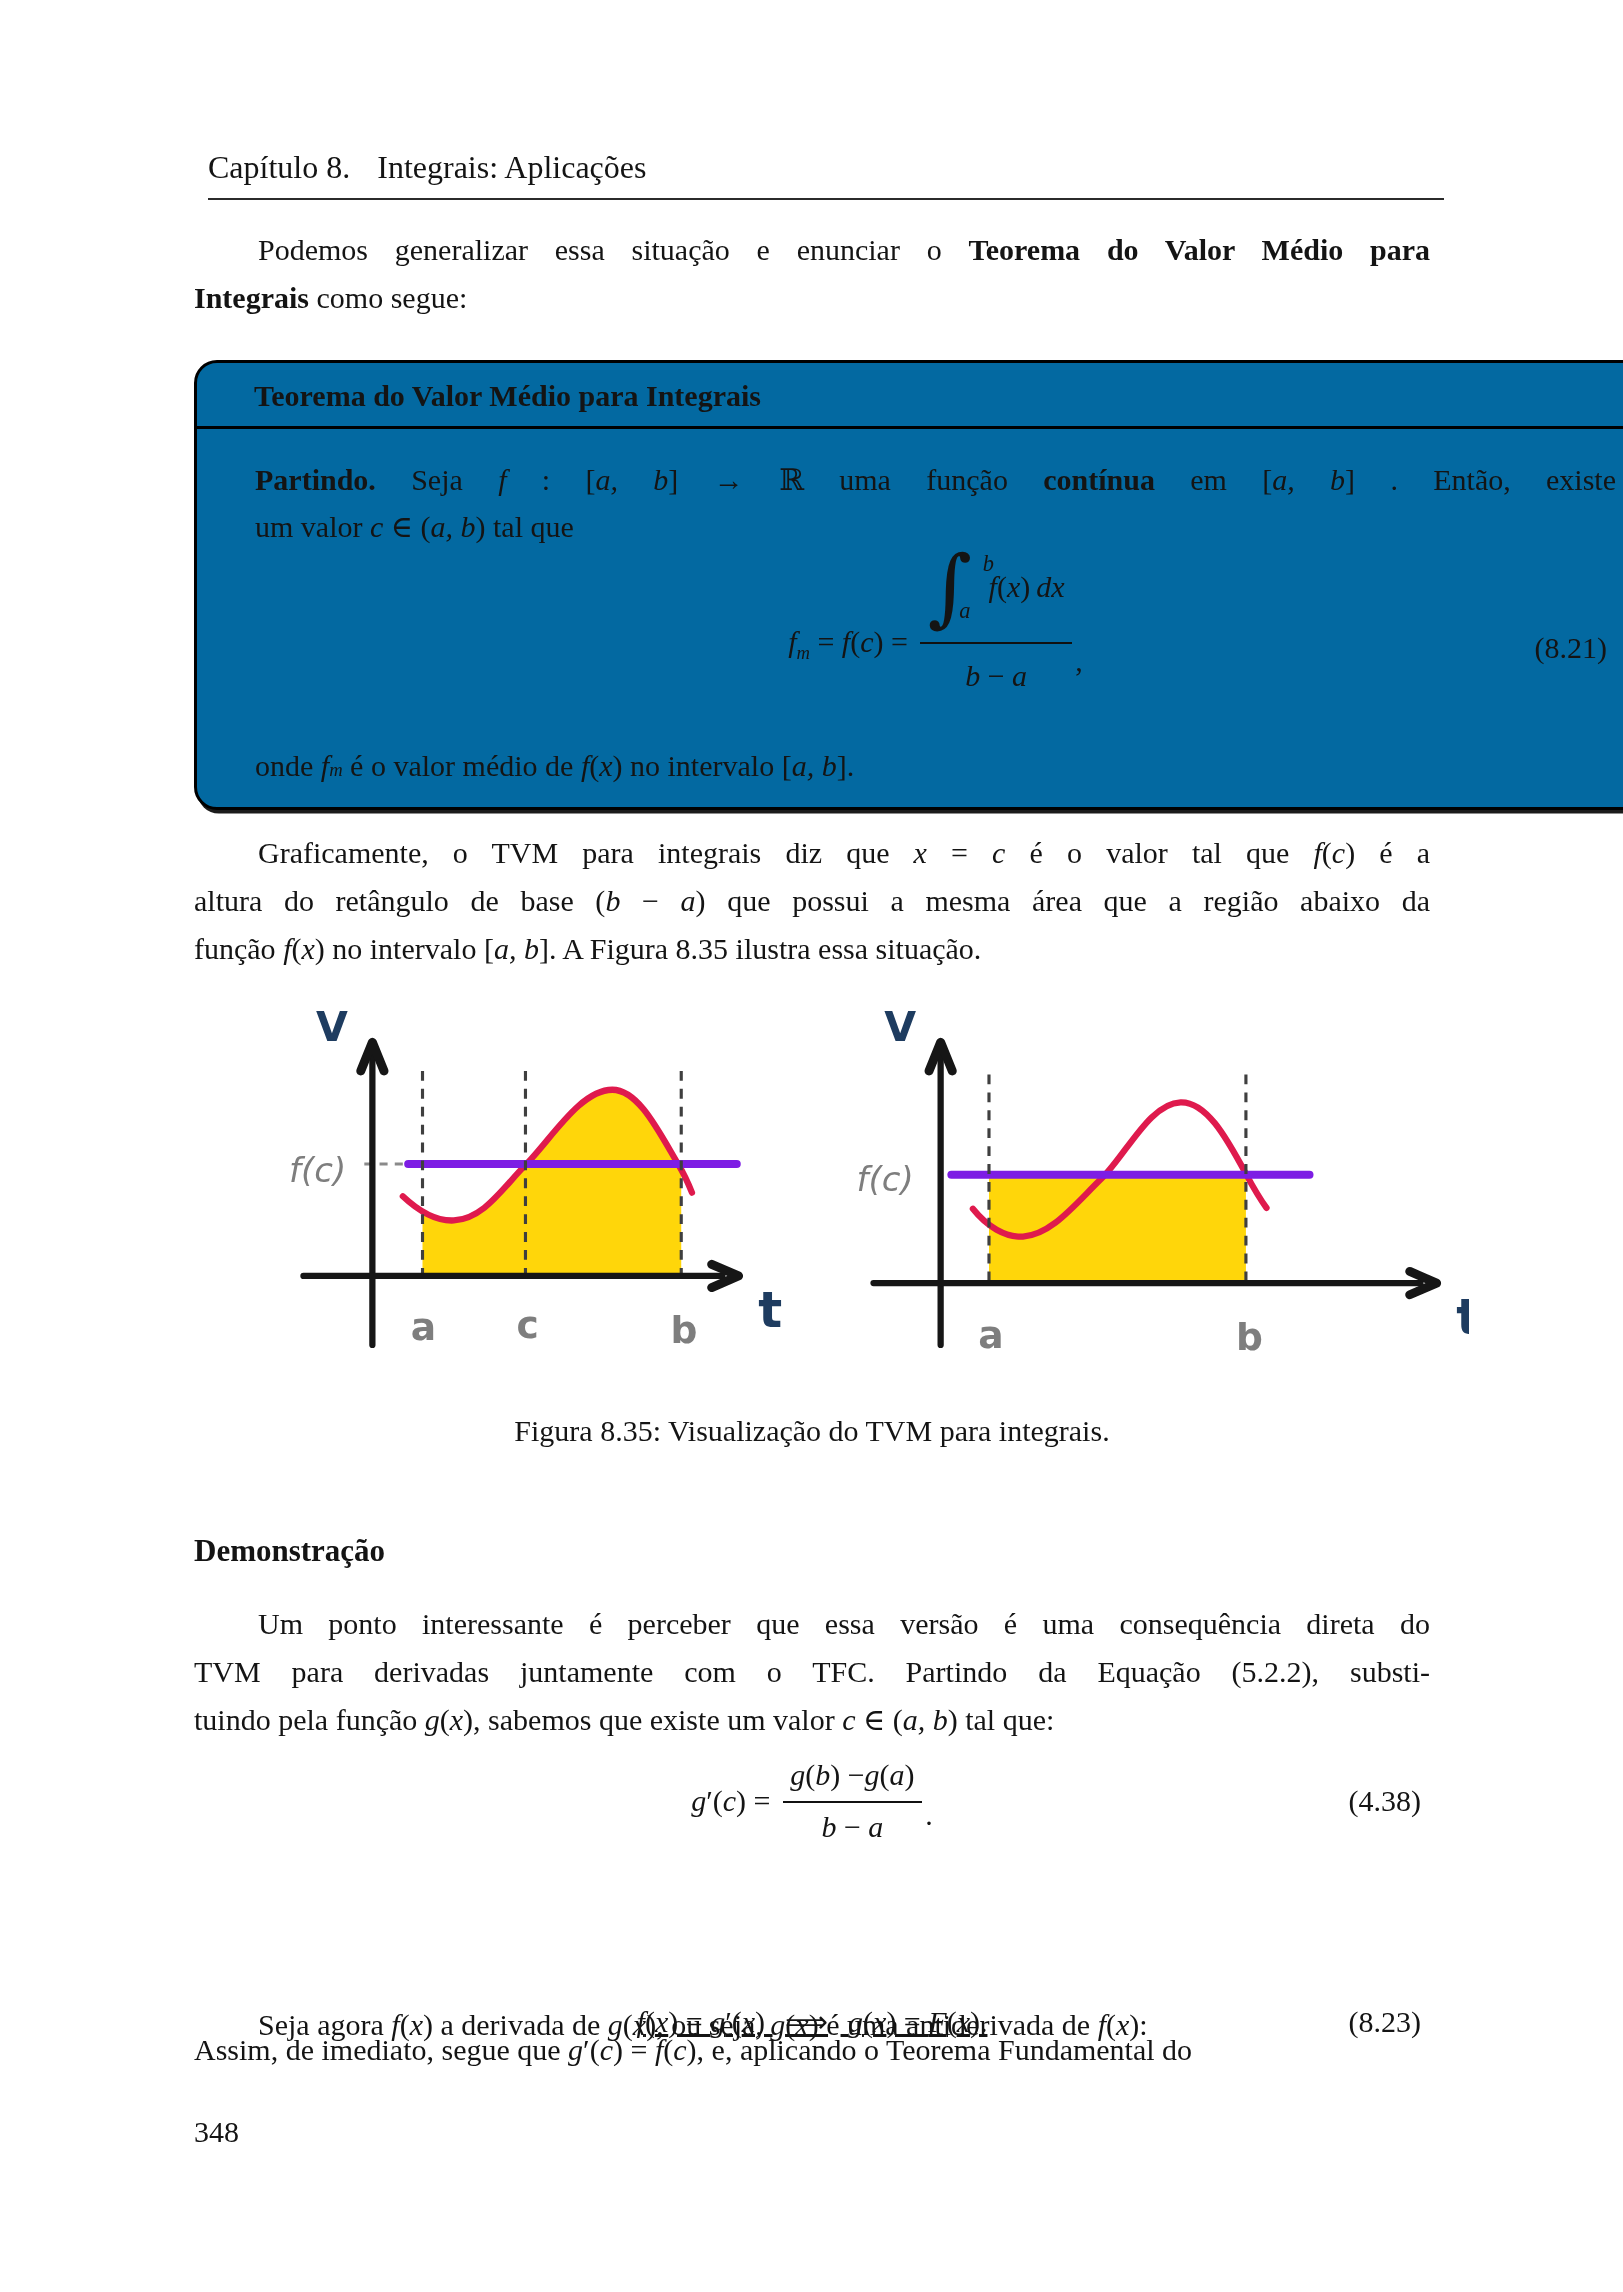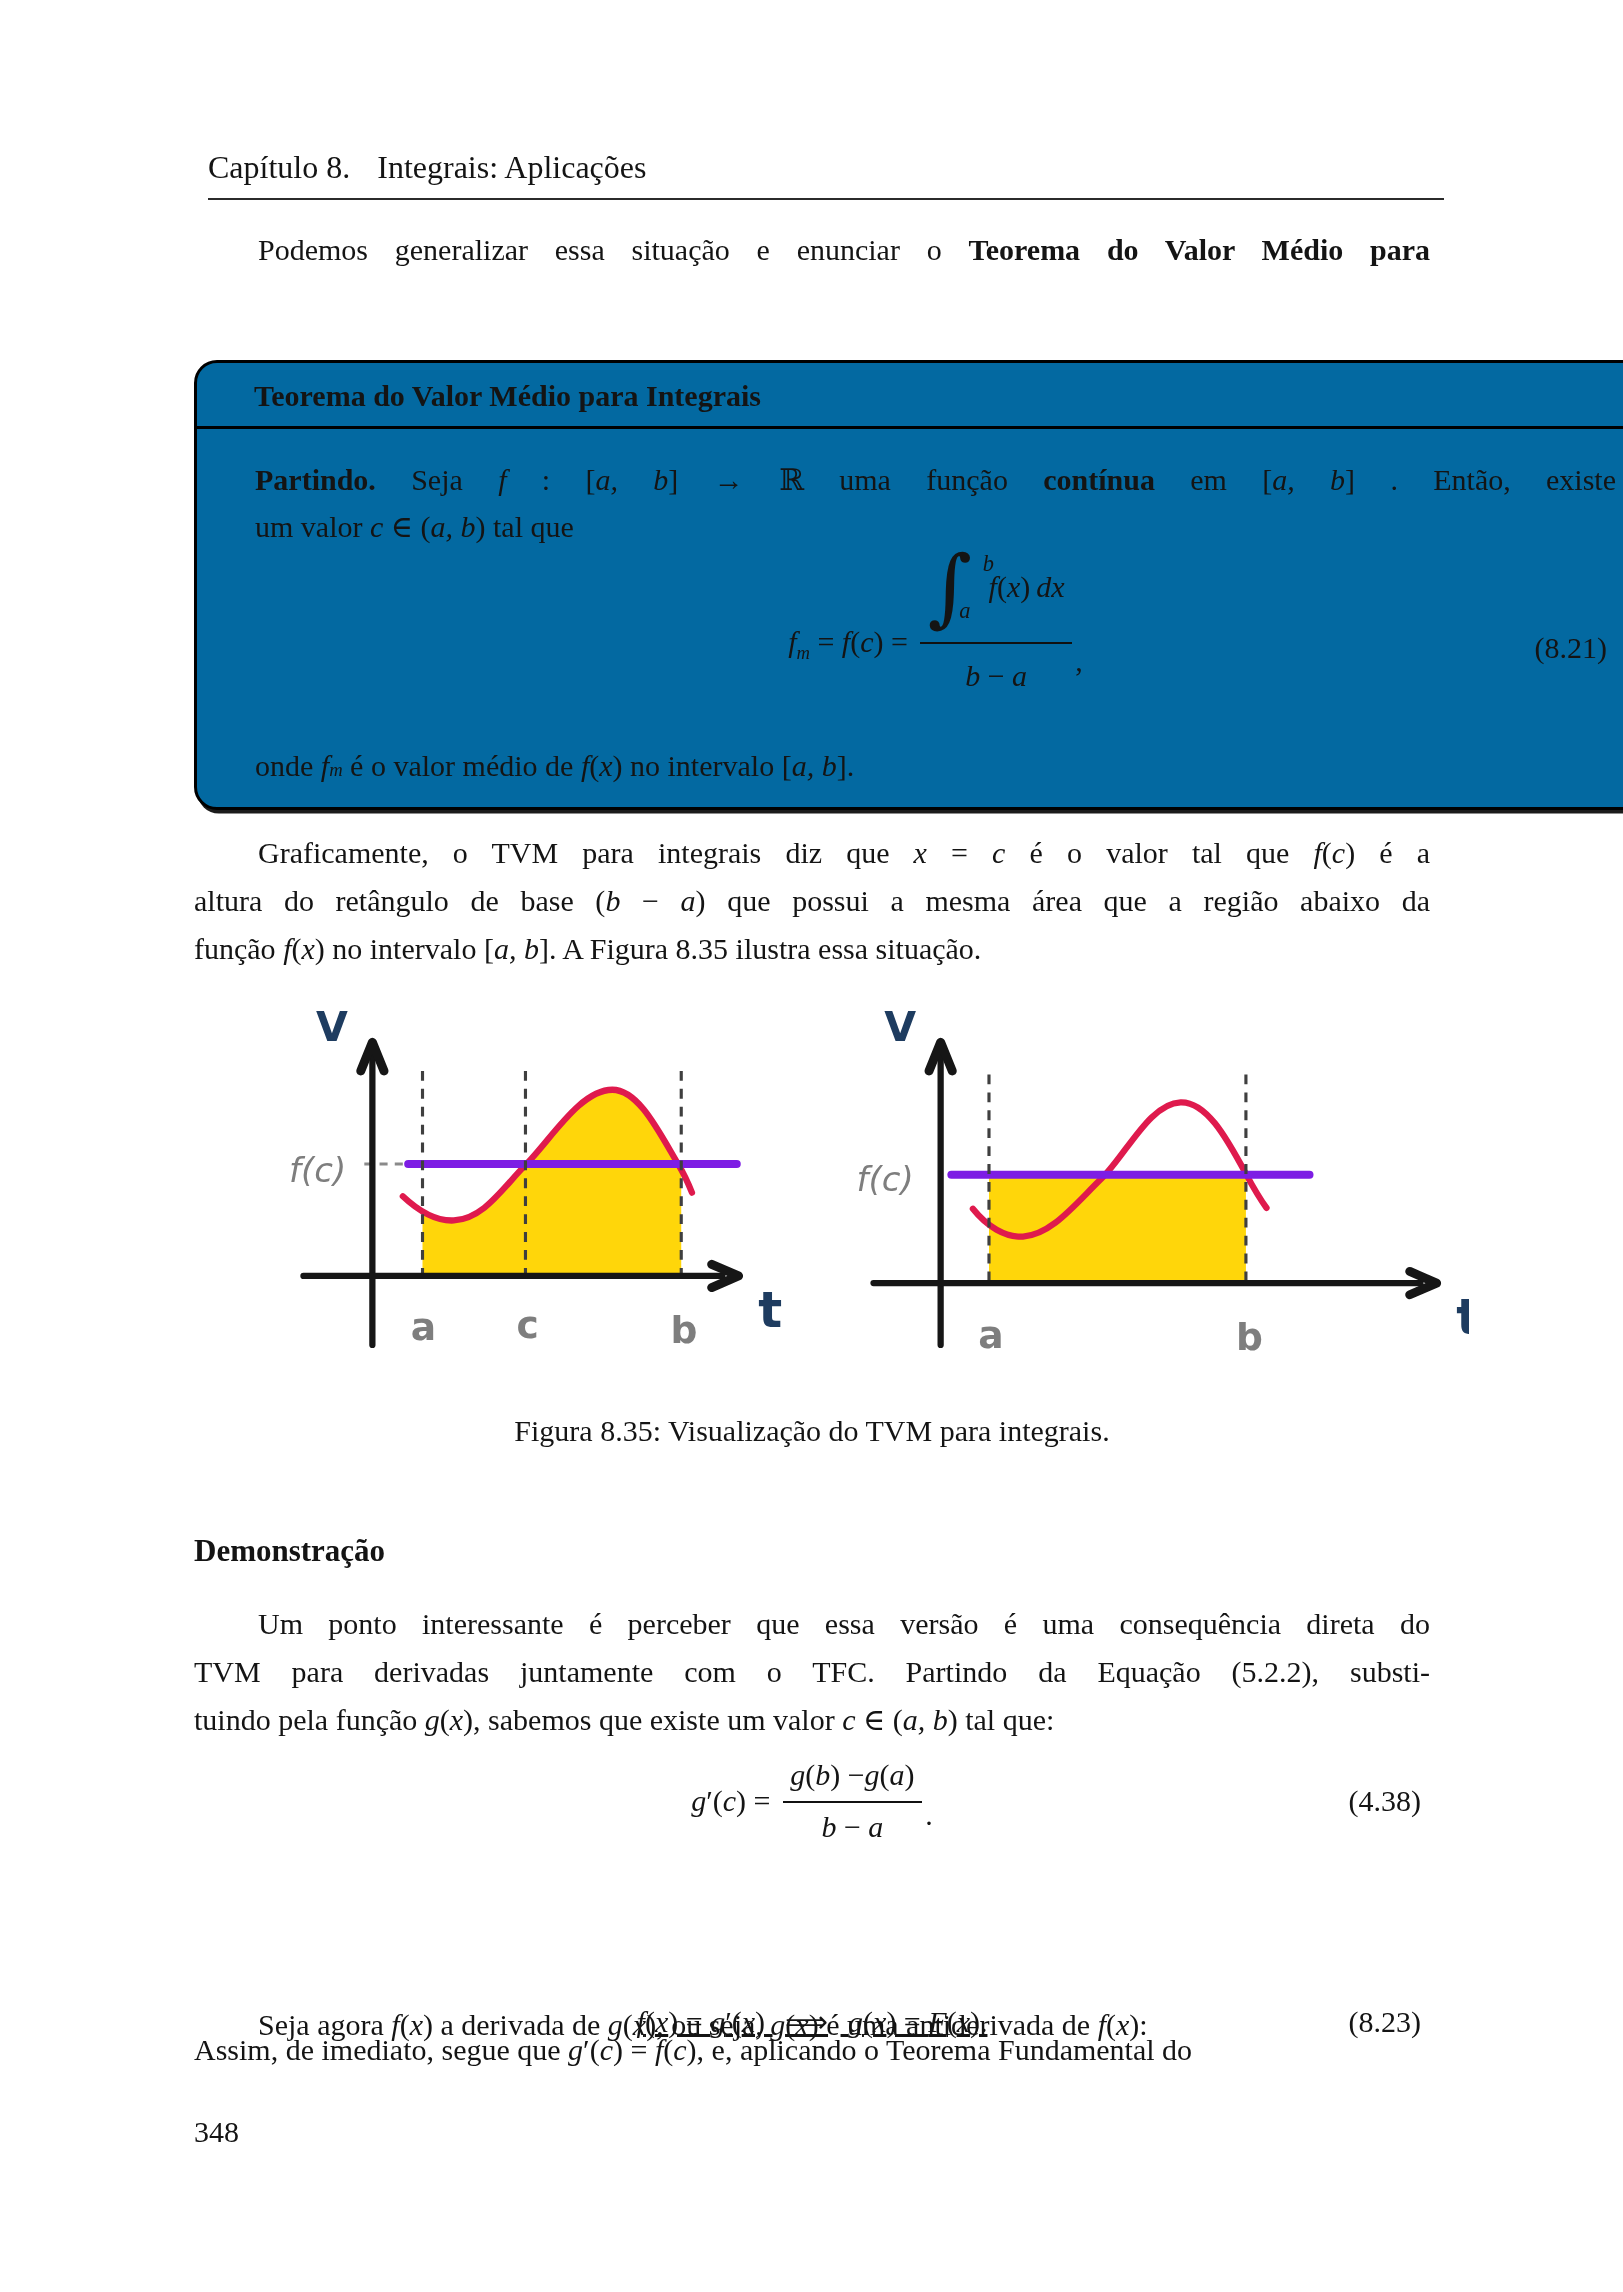--- a/index.html
+++ b/index.html
@@ -74,20 +74,21 @@
 <body>
 
 <div class="page">
 
   <div class="abs header">
     <span>Capítulo 8.</span><span class="title">Integrais: Aplicações</span>
   </div>
 
   <div class="abs para para1 lines">
       <div class="just ind">Podemos generalizar essa situação e enunciar o <b>Teorema do Valor Médio para</b></div>
+      <div class=""><b>Integrais</b> como segue:</div>
     </div>
 
   <div class="abs tbox">
     <div class="tbox-title">Teorema do Valor Médio para Integrais</div>
     <div class="tbox-body">
       <div class="lines">
           <div class="just "><b>Partindo.</b> Seja <i>f</i> : [<i>a, b</i>] → ℝ uma função <b>contínua</b> em [<i>a, b</i>] . Então, existe</div>
           <div class="">um valor <i>c</i> ∈ (<i>a, b</i>) tal que</div>
         </div>
       <div class="eq-row eq-821">

